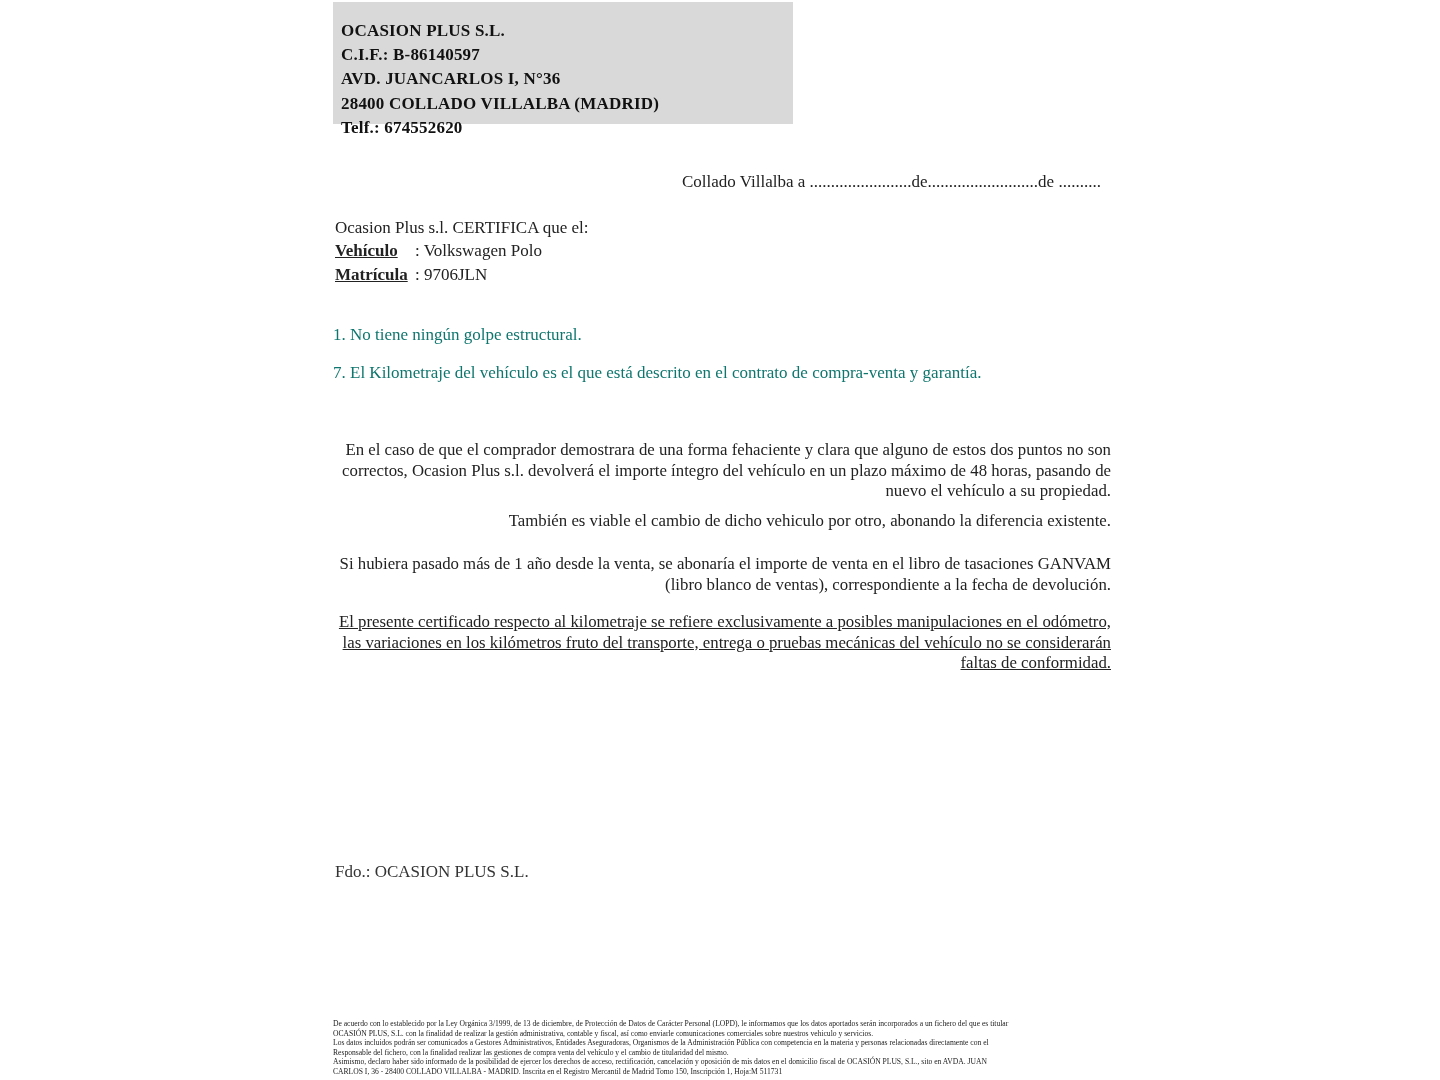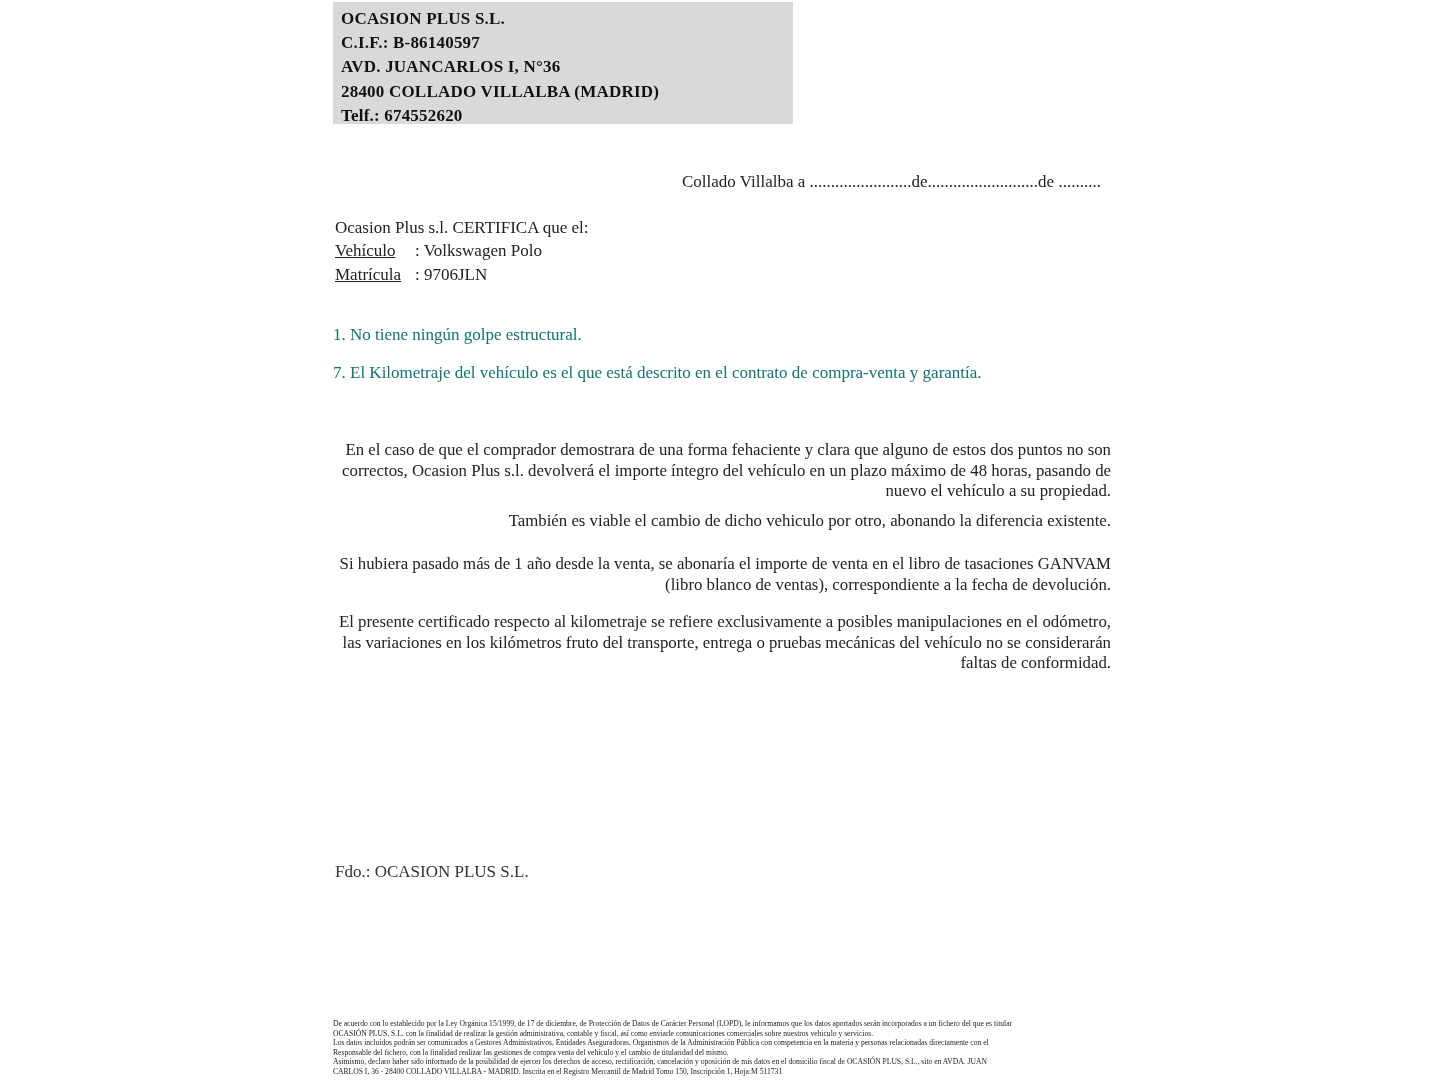--- a/index.html
+++ b/index.html
@@ -17,21 +17,21 @@
     overflow: hidden;
   }
   .header-box {
     position: absolute;
     left: 333px;
     top: 2px;
     width: 460px;
     height: 122px;
     background: #d9d9d9;
     box-sizing: border-box;
-    padding: 5px 8px;
+    padding: 17px 8px;
   }
   .header-box div {
     font-weight: bold;
     font-size: 17px;
     line-height: 24.2px;
     letter-spacing: 0.2px;
     color: #111;
   }
   .date-line {
     position: absolute;
@@ -45,20 +45,21 @@
     left: 335px;
     top: 216px;
     font-size: 17px;
     line-height: 23.3px;
     color: #222;
   }
   .label-u {
     display: inline-block;
     width: 80px;
     text-decoration: underline;
+    font-weight: bold;
   }
   .point {
     position: absolute;
     left: 333px;
     font-size: 17px;
     color: #0f766e;
   }
   .p1-pt { top: 325px; }
   .p2-pt { top: 363px; }
   .para {
@@ -67,21 +68,21 @@
     width: 778px;
     font-size: 16.8px;
     line-height: 20.7px;
     color: #222;
     margin: 0;
     text-align: right;
   }
   .para-1 { top: 440px; }
   .para-2 { top: 511px; }
   .para-3 { top: 554px; }
-  .para-4 { top: 612px; }
+  .para-4 { top: 612px; text-decoration: underline; }
   .signature {
     position: absolute;
     left: 335px;
     top: 862px;
     font-size: 17px;
     color: #333;
   }
   .legal-footer {
     position: absolute;
     left: 333px;
@@ -121,21 +122,21 @@
   <div class="point p2-pt">7. El Kilometraje del vehículo es el que está descrito en el contrato de compra-venta y garantía.</div>
 
   <p class="para para-1">En el caso de que el comprador demostrara de una forma fehaciente y clara que alguno de estos dos puntos no son correctos, Ocasion Plus s.l. devolverá el importe íntegro del vehículo en un plazo máximo de 48 horas, pasando de nuevo el vehículo a su propiedad.</p>
   <p class="para para-2">También es viable el cambio de dicho vehiculo por otro, abonando la diferencia existente.</p>
   <p class="para para-3">Si hubiera pasado más de 1 año desde la venta, se abonaría el importe de venta en el libro de tasaciones GANVAM (libro blanco de ventas), correspondiente a la fecha de devolución.</p>
   <p class="para para-4">El presente certificado respecto al kilometraje se refiere exclusivamente a posibles manipulaciones en el odómetro, las variaciones en los kilómetros fruto del transporte, entrega o pruebas mecánicas del vehículo no se considerarán faltas de conformidad.</p>
 
   <div class="signature">Fdo.: OCASION PLUS S.L.</div>
 
   <div class="legal-footer">
-    <div>De acuerdo con lo establecido por la Ley Orgánica 15/1999, de 17 de diciembre, de Protección de Datos de Carácter Personal (LOPD), le informamos que los datos aportados serán incorporados a un fichero del que es titular</div>
+    <div>De acuerdo con lo establecido por la Ley Orgánica 3/1999, de 13 de diciembre, de Protección de Datos de Carácter Personal (LOPD), le informamos que los datos aportados serán incorporados a un fichero del que es titular</div>
     <div>OCASIÓN PLUS, S.L. con la finalidad de realizar la gestión administrativa, contable y fiscal, así como enviarle comunicaciones comerciales sobre nuestros vehiculo y servicios.</div>
     <div>Los datos incluidos podrán ser comunicados a Gestores Administrativos, Entidades Aseguradoras, Organismos de la Administración Pública con competencia en la materia y personas relacionadas directamente con el</div>
     <div>Responsable del fichero, con la finalidad realizar las gestiones de compra venta del vehículo y el cambio de titularidad del mismo.</div>
     <div>Asimismo, declaro haber sido informado de la posibilidad de ejercer los derechos de acceso, rectificación, cancelación y oposición de mis datos en el domicilio fiscal de OCASIÓN PLUS, S.L., sito en AVDA. JUAN</div>
     <div>CARLOS I, 36 - 28400 COLLADO VILLALBA - MADRID. Inscrita en el Registro Mercantil de Madrid Tomo 150, Inscripción 1, Hoja:M 511731</div>
   </div>
 
 </div>
 
 </body></html>

